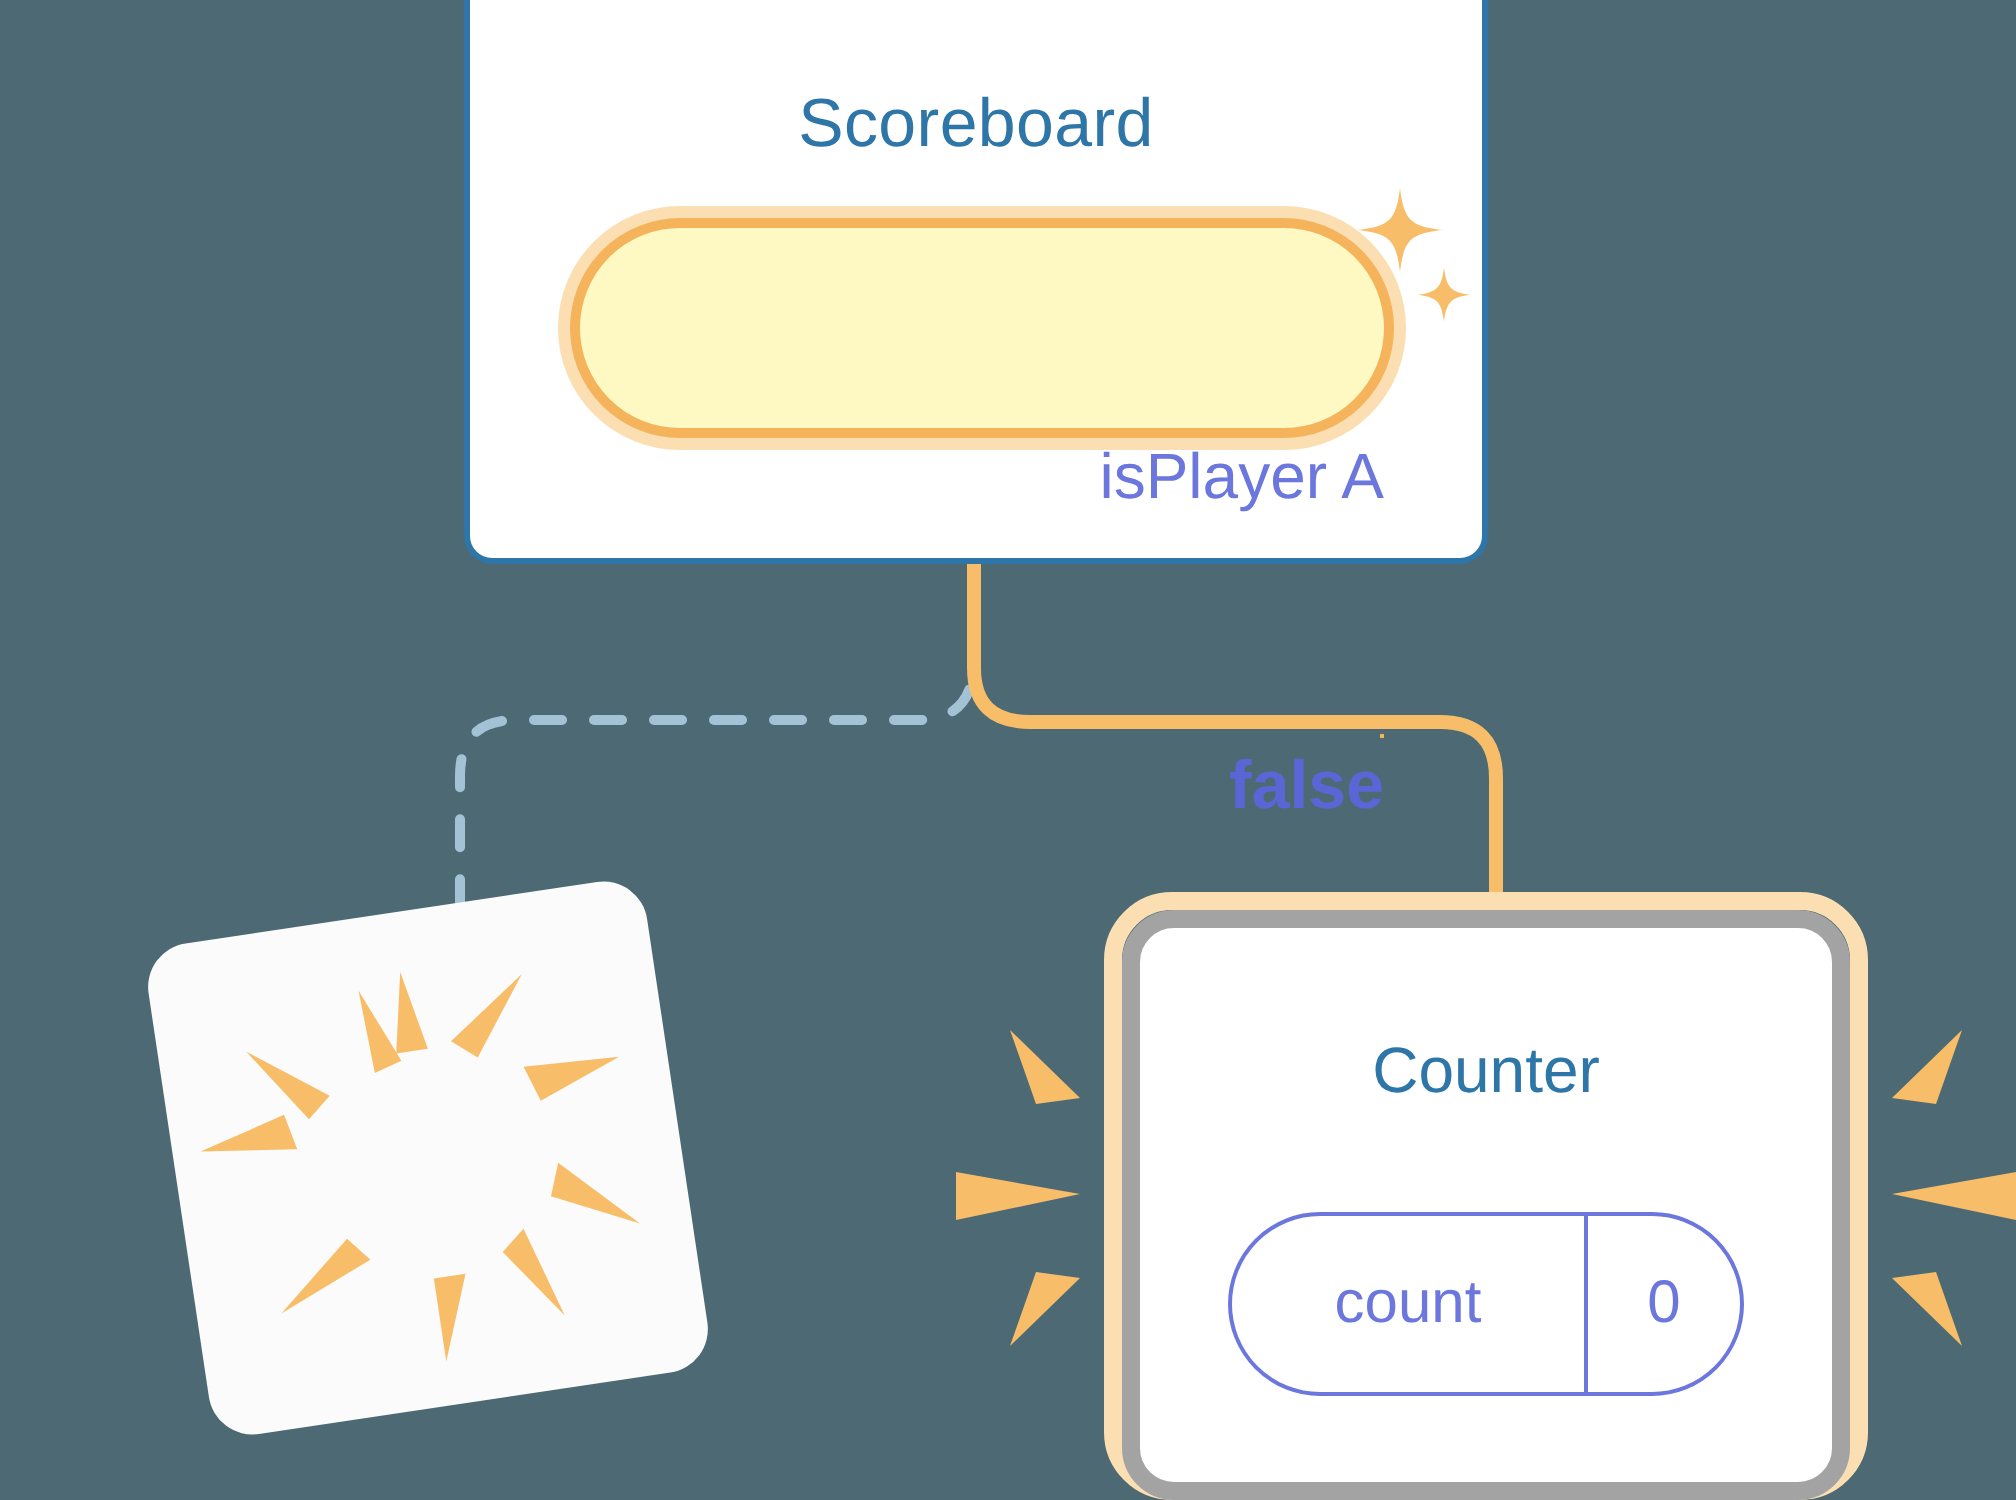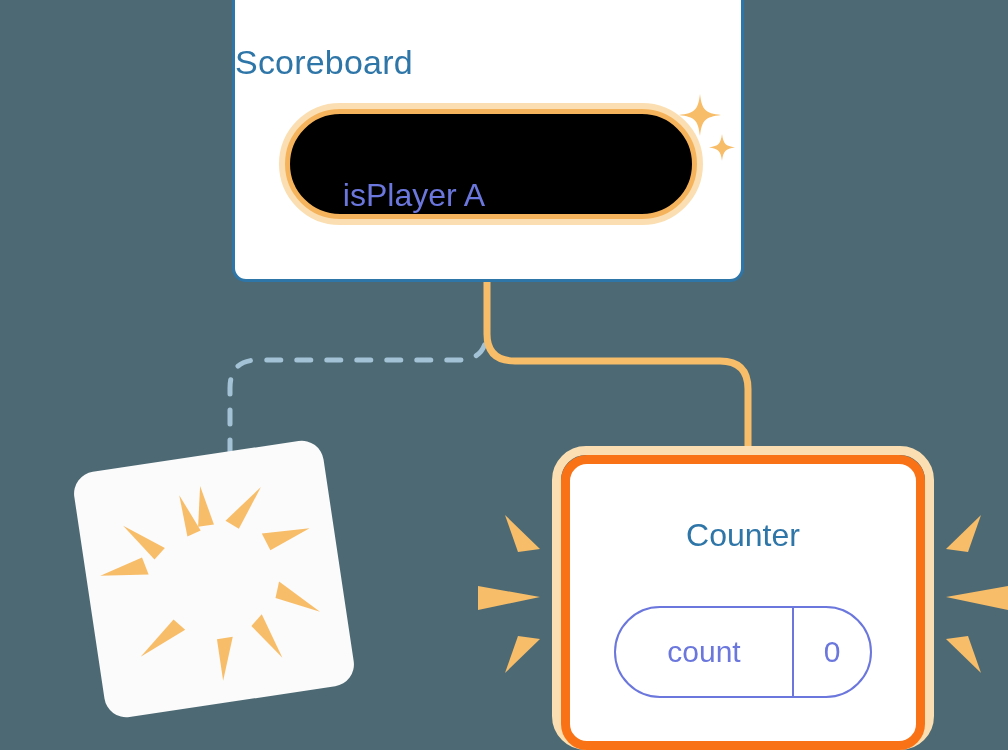--- a/index.html
+++ b/index.html
@@ -40,21 +40,21 @@
     border: 3px solid #2e75a8;
     border-radius: 14px;
     box-sizing: border-box;
     z-index: 6;
   }
   #scoreboard-title {
     position: absolute;
     left: 0;
     top: 58px;
     width: 100%;
-    text-align: left;
+    text-align: center;
     font-size: 34px;
     color: #2e75a8;
     letter-spacing: 0.2px;
   }
 
   
   #scoreboard-pill-wrap {
     position: absolute;
     left: 44px;
     top: 118px;
@@ -70,23 +70,24 @@
   }
   #scoreboard-pill {
     position: absolute;
     left: 6px;
     top: 6px;
     right: 6px;
     bottom: 6px;
     border: 5px solid #f5b45c;
     border-radius: 55px;
     box-sizing: border-box;
-    background: #000000;
+    background: #fef9c3;
     display: flex;
     align-items: flex-end;
+    flex-direction: column;
   }
   .pill-key, .pill-val {
     display: flex;
     align-items: center;
     justify-content: center;
     color: #6b77dc;
     box-sizing: border-box;
   }
   #scoreboard-pill .pill-key {
     flex: 0 0 248px;
@@ -128,21 +129,21 @@
     box-sizing: border-box;
     z-index: 4;
   }
   #counter-card {
     position: absolute;
     left: 561px;
     top: 455px;
     width: 364px;
     height: 295px;
     background: #ffffff;
-    border: 9px solid #f97316;
+    border: 9px solid #a3a3a3;
     border-radius: 26px;
     box-sizing: border-box;
     z-index: 5;
   }
   #counter-title {
     position: absolute;
     left: 0;
     top: 53px;
     width: 100%;
     text-align: center;
@@ -245,20 +246,21 @@
   </div>
 
   <div id="scoreboard-card">
     <div id="scoreboard-title">Scoreboard</div>
 
     <div id="scoreboard-pill-wrap">
       <div id="scoreboard-pill-glow"></div>
       <div id="scoreboard-pill">
         <div class="pill-key">isPlayer A</div>
         <div class="pill-divider"></div>
+        <div class="pill-val">false</div>
       </div>
     </div>
   </div>
 
   <div id="sparkles">
     <svg width="72" height="80" viewBox="0 0 72 80" xmlns="http://www.w3.org/2000/svg">
       <g fill="#f8bd68">
         <path d="M28 2 C30 18 33 21 49 23 C33 25 30 28 28 44 C26 28 23 25 7 23 C23 21 26 18 28 2 Z"></path>
         <path d="M50 42 C51.4 52 53.4 54 63 55.4 C53.4 56.8 51.4 58.8 50 68.8 C48.6 58.8 46.6 56.8 37 55.4 C46.6 54 48.6 52 50 42 Z"></path>
       </g>

